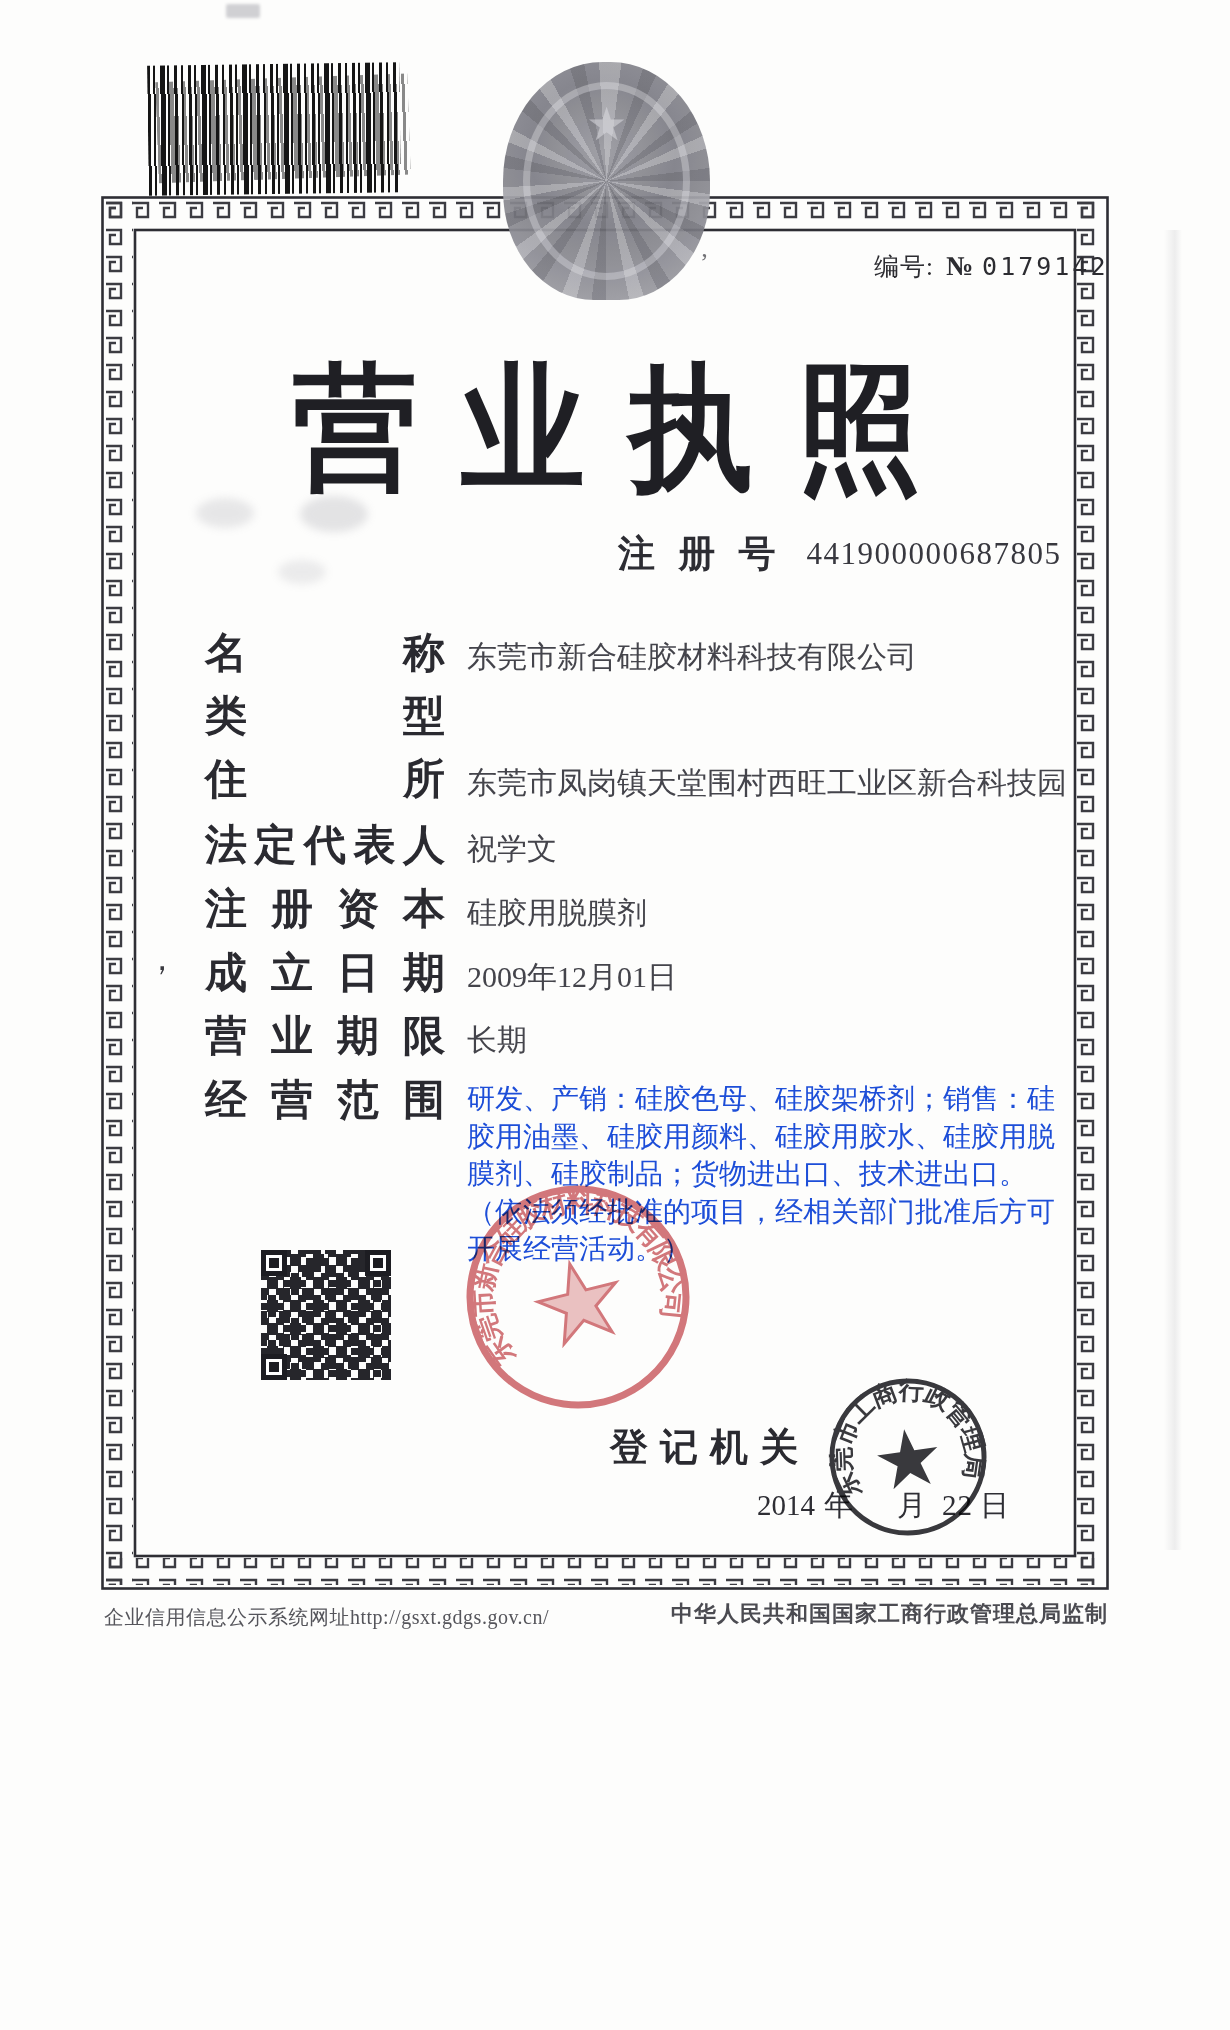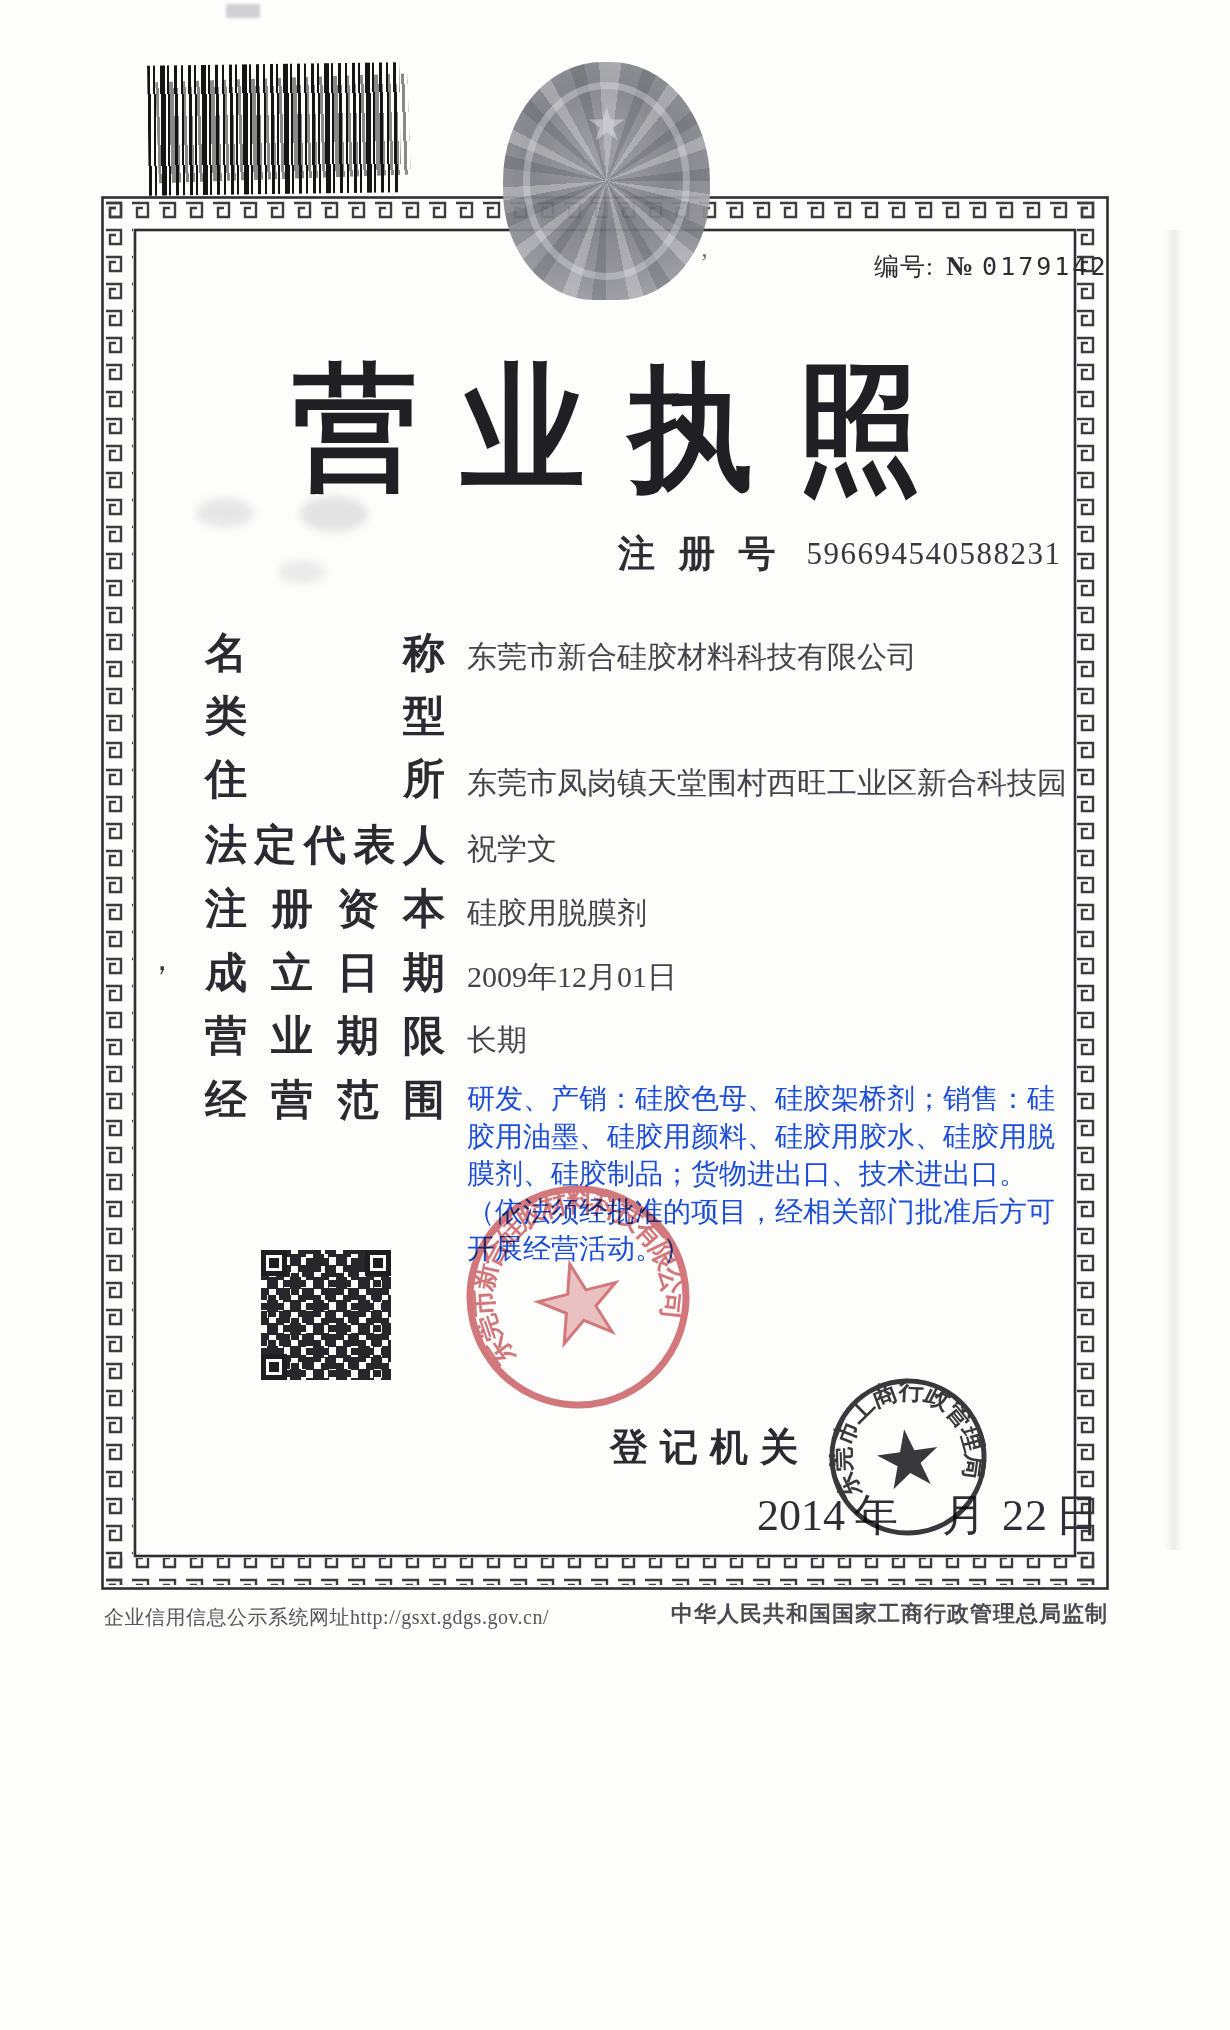--- a/index.html
+++ b/index.html
@@ -53,21 +53,21 @@
   .qr .finder{position:absolute;width:26px;height:26px;border:5px solid #1d1d22;background:#fff;box-sizing:border-box;}
   .qr .finder::after{content:"";position:absolute;left:3px;top:3px;width:10px;height:10px;background:#1d1d22;}
   .qr .f-tl{left:0;top:0;} .qr .f-tr{right:0;top:0;} .qr .f-bl{left:0;bottom:0;}
 
   .company-seal{position:absolute;left:458px;top:1177px;z-index:4;transform:rotate(-14deg);opacity:.8;mix-blend-mode:multiply;}
   .registry-seal{position:absolute;left:820px;top:1369px;z-index:4;transform:rotate(-8deg);opacity:.9;mix-blend-mode:multiply;}
 
   .registry-line{position:absolute;left:610px;top:1422px;z-index:3;}
   .registry-label{width:188px;display:flex;justify-content:space-between;font-size:38px;font-weight:600;color:#2a2a30;}
 
-  .date-line{position:absolute;left:757px;top:1486px;z-index:3;font-size:44px;color:#2e2e34;display:inline-flex;align-items:baseline;white-space:nowrap;}
+  .date-line{position:absolute;left:757px;top:1486px;z-index:3;font-size:29px;color:#2e2e34;display:inline-flex;align-items:baseline;white-space:nowrap;}
   .date-line .y-unit{margin-left:9px;}
   .date-line .m-unit{margin-left:44px;}
   .date-line .day{margin-left:16px;letter-spacing:1px;}
   .date-line .d-unit{margin-left:7px;}
 
   .footer-left{position:absolute;left:104px;top:1604px;z-index:3;font-size:20px;color:#55555b;letter-spacing:.5px;}
   .footer-right{position:absolute;right:122px;top:1599px;z-index:3;font-size:22px;font-weight:600;color:#4b4b51;letter-spacing:1px;}
 
   
   .smudge{position:absolute;background:#9a9aa2;border-radius:50%;filter:blur(4px);z-index:2;}
@@ -120,21 +120,21 @@
   <div class="artifact art-tick">’</div>
 
   <div class="serial">
     <span>编号:</span><span class="no-symbol">№</span><span class="serial-num">0179142</span>
   </div>
 
   <div class="doc-title">营业执照</div>
 
   <div class="reg-line">
     <span class="reg-label">注 册 号</span>
-    <span class="reg-number">596694540588231</span>
+    <span class="reg-number">441900000687805</span>
   </div>
 
   <div class="field-row" style="top:625px">
     <span class="field-label">
         <span>名</span>
         <span>称</span>
       </span>
     <span class="field-value">东莞市新合硅胶材料科技有限公司</span>
   </div>
   <div class="field-row" style="top:688px">

